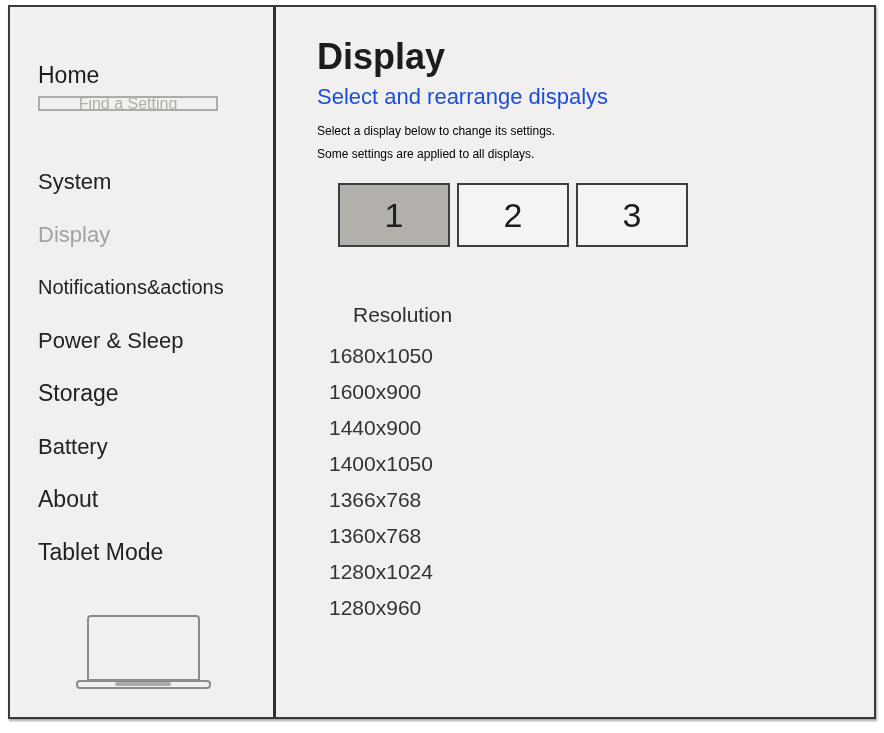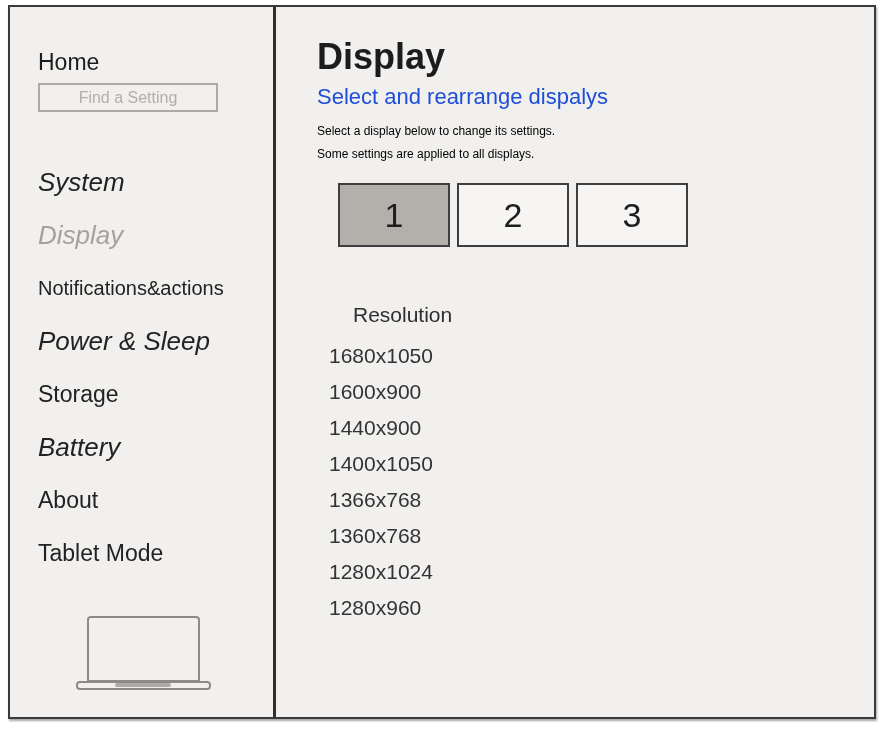--- a/index.html
+++ b/index.html
@@ -15,54 +15,54 @@
     width: 868px; height: 714px;
     background: #f1f0ee;
     border: 2px solid #3a3a3a;
     box-shadow: 1px 2px 2px rgba(0,0,0,0.35);
     display: flex;
   }
   
   .sidebar {
     width: 266px;
     border-right: 3px solid #2f2f2f;
-    padding: 42px 0 0 28px;
+    padding: 55px 0 0 28px;
     display: flex;
     flex-direction: column;
     flex-shrink: 0;
   }
   .home {
     font-size: 23px;
     color: #1c1c1c;
     line-height: 26px;
     cursor: pointer;
   }
   .search {
     margin-top: 8px;
     width: 180px;
-    height: 29px;
+    height: 15px;
     border: 2px solid #aeaba7;
     background: transparent;
     color: #b2afab;
     font-size: 16px;
     text-align: center;
     font-family: "Liberation Sans", "DejaVu Sans", sans-serif;
     outline: none;
   }
   .search::placeholder { color: #b2afab; opacity: 1; }
   .nav { margin-top: 44px; }
   .nav-item {
     height: 53px;
     display: flex;
     align-items: center;
     color: #222222;
     cursor: pointer;
     white-space: nowrap;
   }
-  .nav-item.lg  { font-size: 26px; font-style: italic; }
+  .nav-item.lg  { font-size: 22px; }
   .nav-item.md  { font-size: 23px; }
   .nav-item.sm  { font-size: 20px; }
   .nav-item.active { color: #a5a29e; }
   
   .laptop { margin-top: 36px; width: 210px; }
   .laptop-screen {
     width: 113px; height: 66px;
     border: 2px solid #8d8b88;
     border-radius: 4px 4px 0 0;
     background: #f1f0ee;

